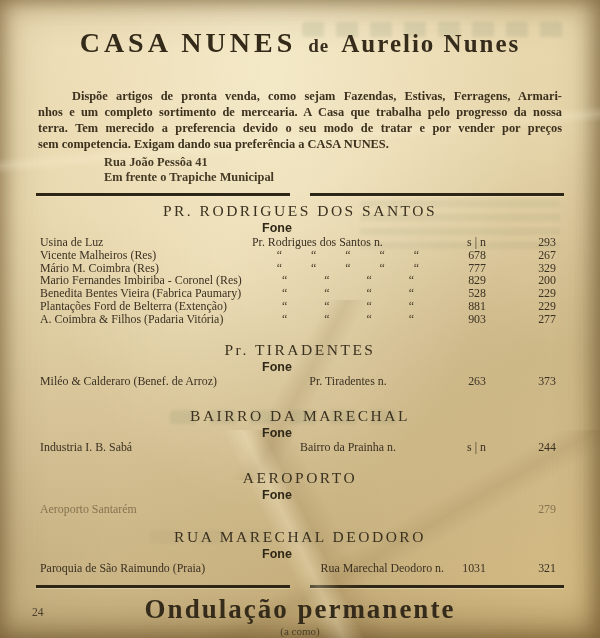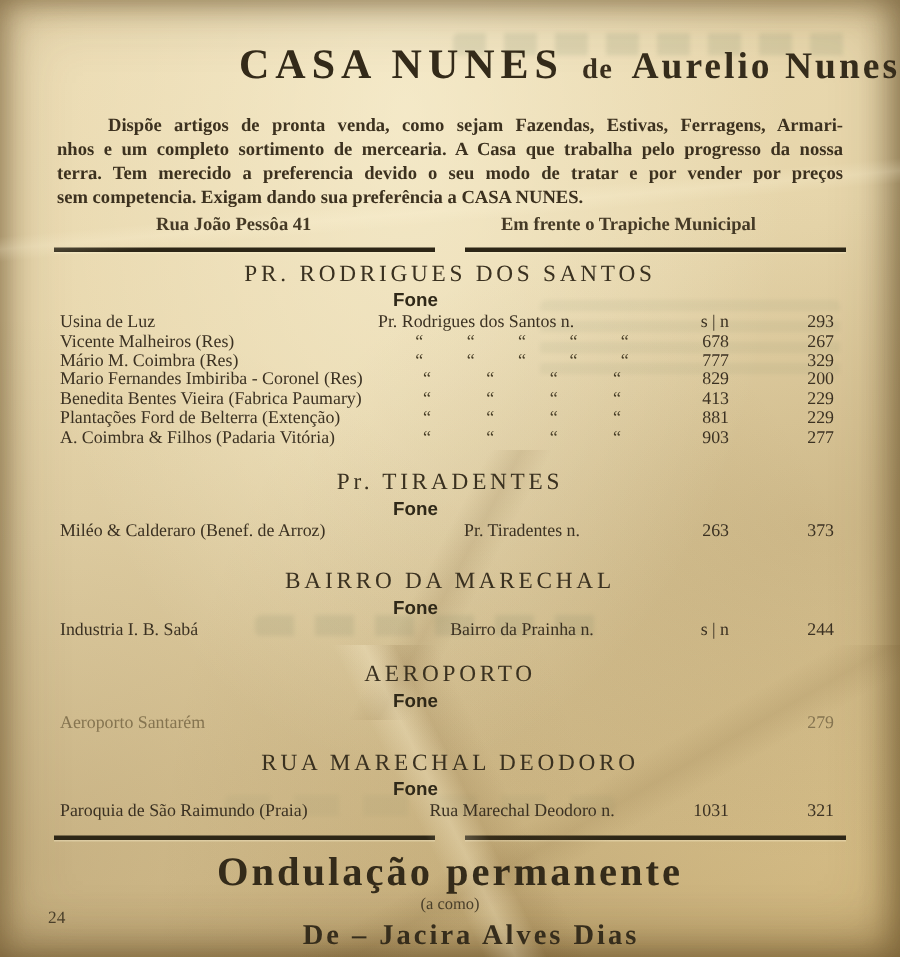--- a/index.html
+++ b/index.html
@@ -40,30 +40,30 @@
     background: repeating-linear-gradient(90deg, rgba(104,122,92,.45) 0 22px, transparent 22px 34px); }
   .ghost-2 { top: 200px; right: 40px; width: 200px; height: 52px; opacity: .18;
     background: repeating-linear-gradient(180deg, rgba(100,118,88,.40) 0 7px, transparent 7px 14px); }
   .ghost-3 { top: 410px; left: 170px; width: 230px; height: 14px; opacity: .26;
     background: repeating-linear-gradient(90deg, rgba(98,116,86,.45) 0 26px, transparent 26px 40px); }
   .ghost-4 { top: 530px; left: 150px; width: 260px; height: 14px; opacity: .14;
     background: repeating-linear-gradient(90deg, rgba(100,118,88,.40) 0 30px, transparent 30px 46px); }
 
   
   .top-ad { padding-top: 26px; position: relative; }
-  .ad-title { text-align: right; line-height: 30px; margin-bottom: 13px; white-space: nowrap; }
+  .ad-title { text-align: center; line-height: 30px; margin-bottom: 27px; white-space: nowrap; }
   .ad-title .main  { font-size: 28px; font-weight: bold; letter-spacing: 4px; color: #332a19; }
   .ad-title .conn  { font-size: 19px; font-weight: bold; letter-spacing: 1px; margin: 0 4px; }
   .ad-title .owner { font-size: 25px; font-weight: bold; letter-spacing: 2px; color: #352c1b; }
   .ad-body { padding: 0 38px; font-size: 12.4px; font-weight: bold; color: #3c311f; margin-top: 12px; }
   .ad-body .bline { line-height: 16px; text-align: justify; text-align-last: justify; white-space: normal; }
   .ad-body .bline.first { text-indent: 34px; }
   .ad-body .bline.last  { text-align: left; text-align-last: left; }
   .ad-addr { display: flex; justify-content: space-between; padding: 3px 96px 0 104px;
-    font-size: 12.4px; font-weight: bold; color: #453a26; line-height: 15px; }
+    font-size: 12.4px; font-weight: bold; color: #453a26; line-height: 15px; flex-direction: column; }
 
   
   .rule { display: flex; justify-content: space-between; padding: 0 36px; margin: 8px 0 6px; }
   .rule span { display: block; height: 3px; background: #2d2616; width: 48.2%;
     box-shadow: 0 1px 0 rgba(255,245,215,.35); }
 
   
   .sec-heading { text-align: center; font-weight: normal; font-size: 15.5px;
     letter-spacing: 2.5px; color: #3a3120; line-height: 18px; font-family: Liberation Serif, serif; }
   .fone { text-align: center; padding-right: 46px; font-family: "Liberation Sans", sans-serif;
@@ -157,21 +157,21 @@
       </div>
       <div class="row">
         <span class="c-name">Mario Fernandes Imbiriba - Coronel (Res)</span>
         <span class="c-addr ditto ditto4">“ “ “ “</span>
         <span class="c-num">829</span>
         <span class="c-fone">200</span>
       </div>
       <div class="row">
         <span class="c-name">Benedita Bentes Vieira (Fabrica Paumary)</span>
         <span class="c-addr ditto ditto4">“ “ “ “</span>
-        <span class="c-num">413</span>
+        <span class="c-num">528</span>
         <span class="c-fone">229</span>
       </div>
       <div class="row">
         <span class="c-name">Plantações Ford de Belterra (Extenção)</span>
         <span class="c-addr ditto ditto4">“ “ “ “</span>
         <span class="c-num">881</span>
         <span class="c-fone">229</span>
       </div>
       <div class="row">
         <span class="c-name">A. Coimbra &amp; Filhos (Padaria Vitória)</span>
@@ -220,21 +220,21 @@
       </div>
     </div>
   </section>
 
   <section class="sec sec-5">
     <h2 class="sec-heading">RUA MARECHAL DEODORO</h2>
     <div class="fone">Fone</div>
     <div class="rows">
       <div class="row">
         <span class="c-name">Paroquia de São Raimundo (Praia)</span>
-        <span class="c-addr" style="text-align:center">Rua Marechal Deodoro n.</span>
+        <span class="c-addr" style="text-align:right">Rua Marechal Deodoro n.</span>
         <span class="c-num">1031</span>
         <span class="c-fone">321</span>
       </div>
     </div>
   </section>
 
   <div class="rule" style="margin-top:10px">
       <span></span>
       <span></span>
     </div>

